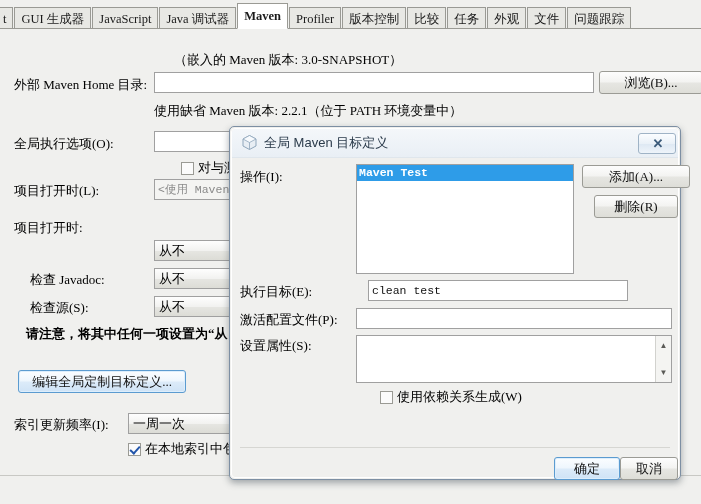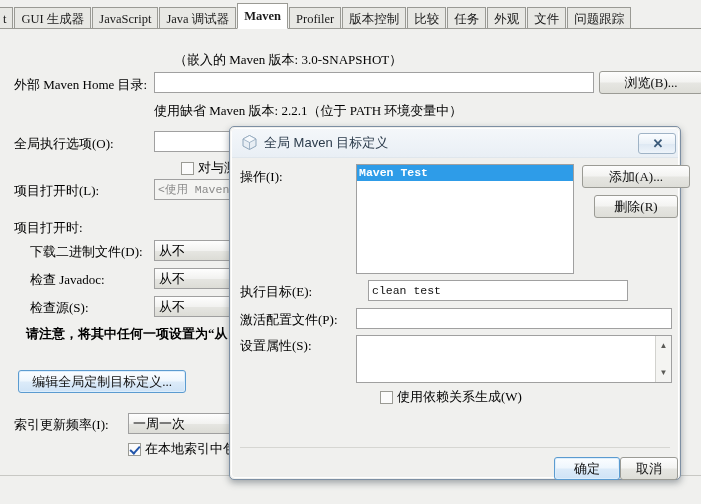--- a/index.html
+++ b/index.html
@@ -242,21 +242,20 @@
     <div class="chk" style="left:158px; top:130px;padding-left:23px;">
       <span class="chkbox"></span>
       <span class="chklabel">对与测试</span>
     </div>
 
     <div class="lbl" style="left:14px; top:153px;">项目打开时(L):</div>
     <div class="txtfield placeholder" style="left:154px; top:150px; width:440px;">&lt;使用 Maven</div>
 
     <div class="lbl" style="left:14px; top:190px;">项目打开时:</div>
 
-    <div class="lbl" style="left:30px; top:214px;">下载二进制文件(D):</div>
     <div class="combo" style="left:154px; top:211px; width:440px;">从不</div>
 
     <div class="lbl" style="left:30px; top:242px;">检查 Javadoc:</div>
     <div class="combo" style="left:154px; top:239px; width:440px;">从不</div>
 
     <div class="lbl" style="left:30px; top:270px;">检查源(S):</div>
     <div class="combo" style="left:154px; top:267px; width:440px;">从不</div>
 
     <div class="lbl bold" style="left:26px; top:296px;">请注意，将其中任何一项设置为“从</div>
 

